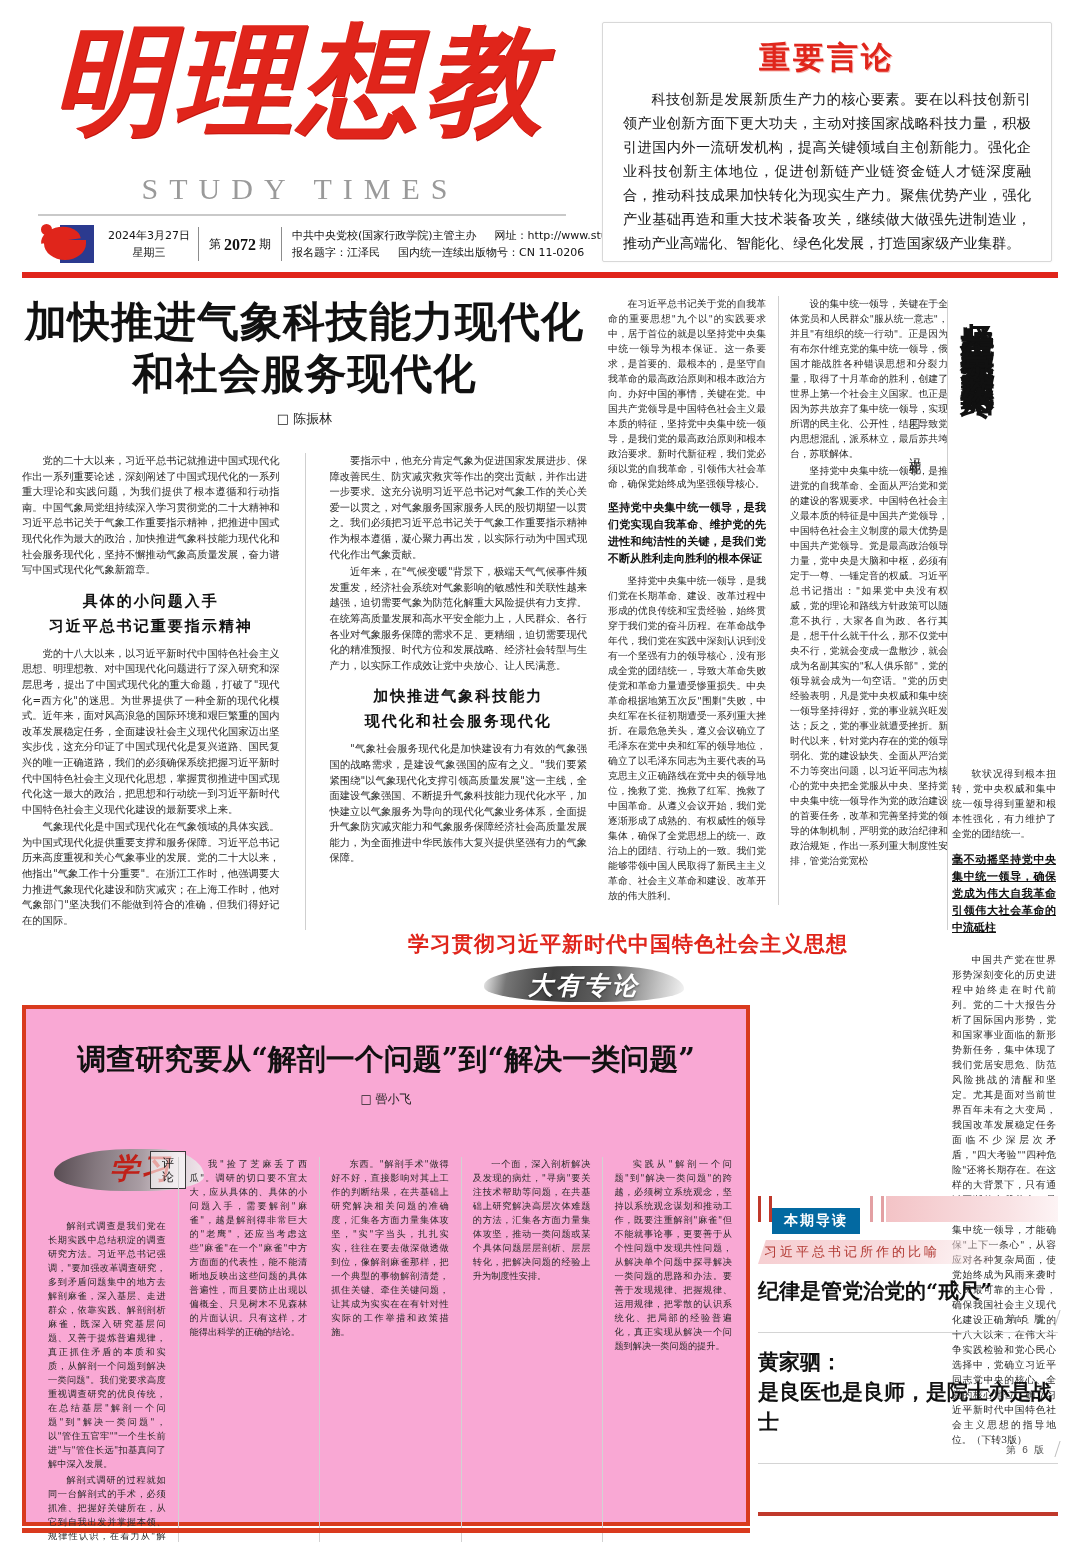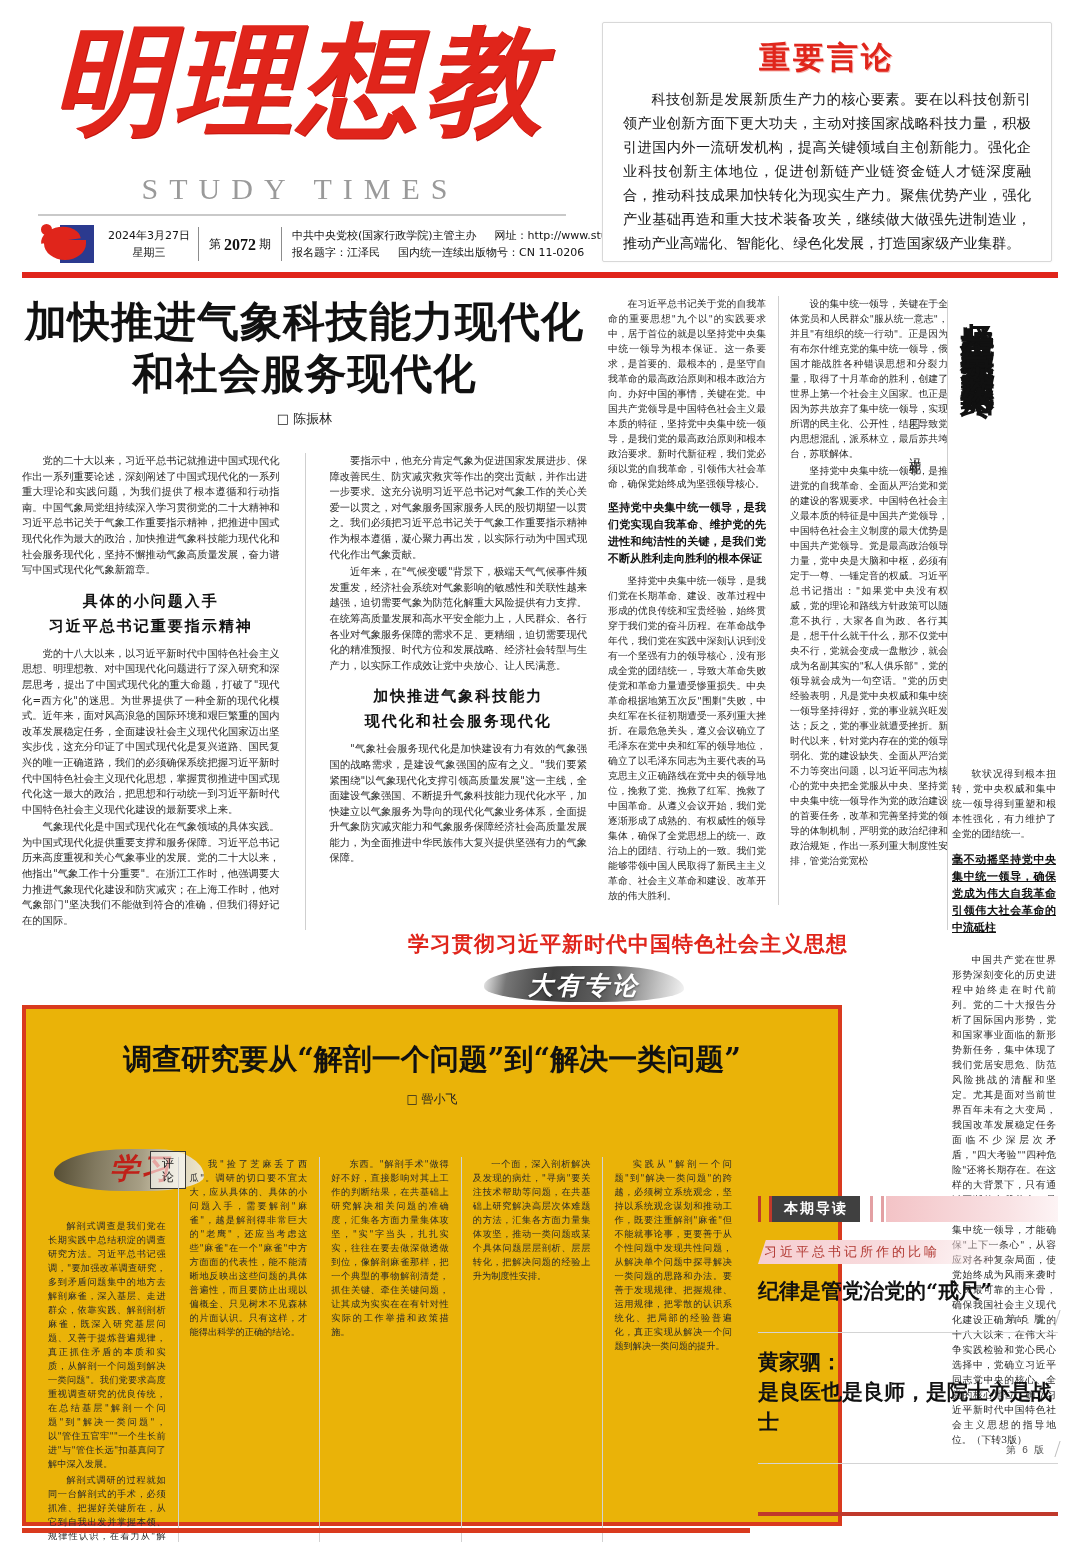--- a/index.html
+++ b/index.html
@@ -96,22 +96,22 @@
     letter-spacing:1px;color:#e0251b;white-space:nowrap;}
   .brush{position:relative;margin:4px auto 0;width:200px;height:44px;}
   .brush-bg{position:absolute;left:0;top:4px;width:200px;height:36px;
     background:linear-gradient(100deg,#efefef 0%,#6a6a6a 12%,#2f2f2f 34%,#555 62%,#bdbdbd 86%,#f4f4f4 100%);
     border-radius:50% 40% 46% 52% / 60% 70% 40% 46%;opacity:.92;}
   .brush-txt{position:absolute;left:0;top:7px;width:200px;text-align:center;
     font-family:"DejaVu Serif",serif;font-weight:700;font-size:25px;color:#fff;font-style:italic;
     letter-spacing:3px;text-shadow:0 1px 2px rgba(0,0,0,.5);}
 
   
-  .box-art{position:absolute;left:22px;top:1005px;width:820px;height:521px;
-    border:4px solid #d93a1e;box-sizing:border-box;background:#eab308;}
+  .box-art{position:absolute;left:22px;top:1005px;width:728px;height:521px;
+    border:4px solid #d93a1e;box-sizing:border-box;background:#f9a8d4;}
   .box-hl{font-family:"DejaVu Serif",serif;font-weight:700;font-size:29px;line-height:40px;
     text-align:center;margin-top:30px;color:#111;letter-spacing:0px;}
   .box-byline{text-align:center;font-size:12px;margin-top:12px;color:#222;
     font-family:"DejaVu Sans","Liberation Sans",sans-serif;}
   .study-logo{position:absolute;left:28px;top:130px;width:150px;height:62px;}
   .study-brush{position:absolute;left:0;top:10px;width:150px;height:42px;
     background:linear-gradient(95deg,#3a3a3a 0%,#6f6f6f 28%,#9b9b9b 58%,#d9d9d9 82%,#f2f2f2 100%);
     border-radius:55% 34% 42% 50% / 62% 70% 38% 44%;opacity:.85;}
   .study-cn{position:absolute;left:24px;top:10px;font-family:"DejaVu Serif",serif;font-weight:700;
     font-size:29px;color:#c02018;font-style:italic;letter-spacing:2px;margin-left:32px;}
@@ -124,21 +124,21 @@
   .bcol p{margin:0 0 2px 0;text-indent:2em;}
   .bcol + .bcol{margin-left:12px;border-left:1px solid #d2d2d2;padding-left:11px;}
   .bcol.first{padding-top:62px;}
   .box-bottom-rule{position:absolute;left:22px;top:1528px;width:728px;height:5px;background:#d93a1e;}
 
   
   .guide{position:absolute;left:758px;top:1192px;width:300px;}
   .guide-head{position:relative;height:34px;}
   .guide-head .gh-bars{position:absolute;left:0;top:4px;width:8px;height:26px;
     border-left:3px solid #c0392b;border-right:3px solid #c0392b;}
-  .guide-head .gh-box{position:absolute;left:14px;top:4px;height:26px;background:#404040;
+  .guide-head .gh-box{position:absolute;left:14px;top:16px;height:26px;background:#0369a1;
     color:#fff;font-family:"DejaVu Sans","Liberation Sans",sans-serif;font-weight:700;font-size:14px;
     display:flex;align-items:center;padding:0 12px;letter-spacing:2px;}
   .guide-head .gh-tail{position:absolute;left:128px;top:4px;right:0;height:26px;
     background:linear-gradient(90deg,#f3c3c6 0%,#f9e2e4 70%,#fdf4f5 100%);}
   .guide-head .gh-bars2{position:absolute;left:112px;top:4px;width:8px;height:26px;
     border-left:3px solid #e3a0a3;border-right:3px solid #e3a0a3;}
   .g-item{margin-top:14px;}
   .g-kicker{position:relative;height:24px;}
   .g-kicker .kb{position:absolute;left:0;top:0;height:24px;width:250px;
     background:linear-gradient(90deg,#f6cfd2 0%,#f8dcde 55%,rgba(250,238,239,0) 100%);

